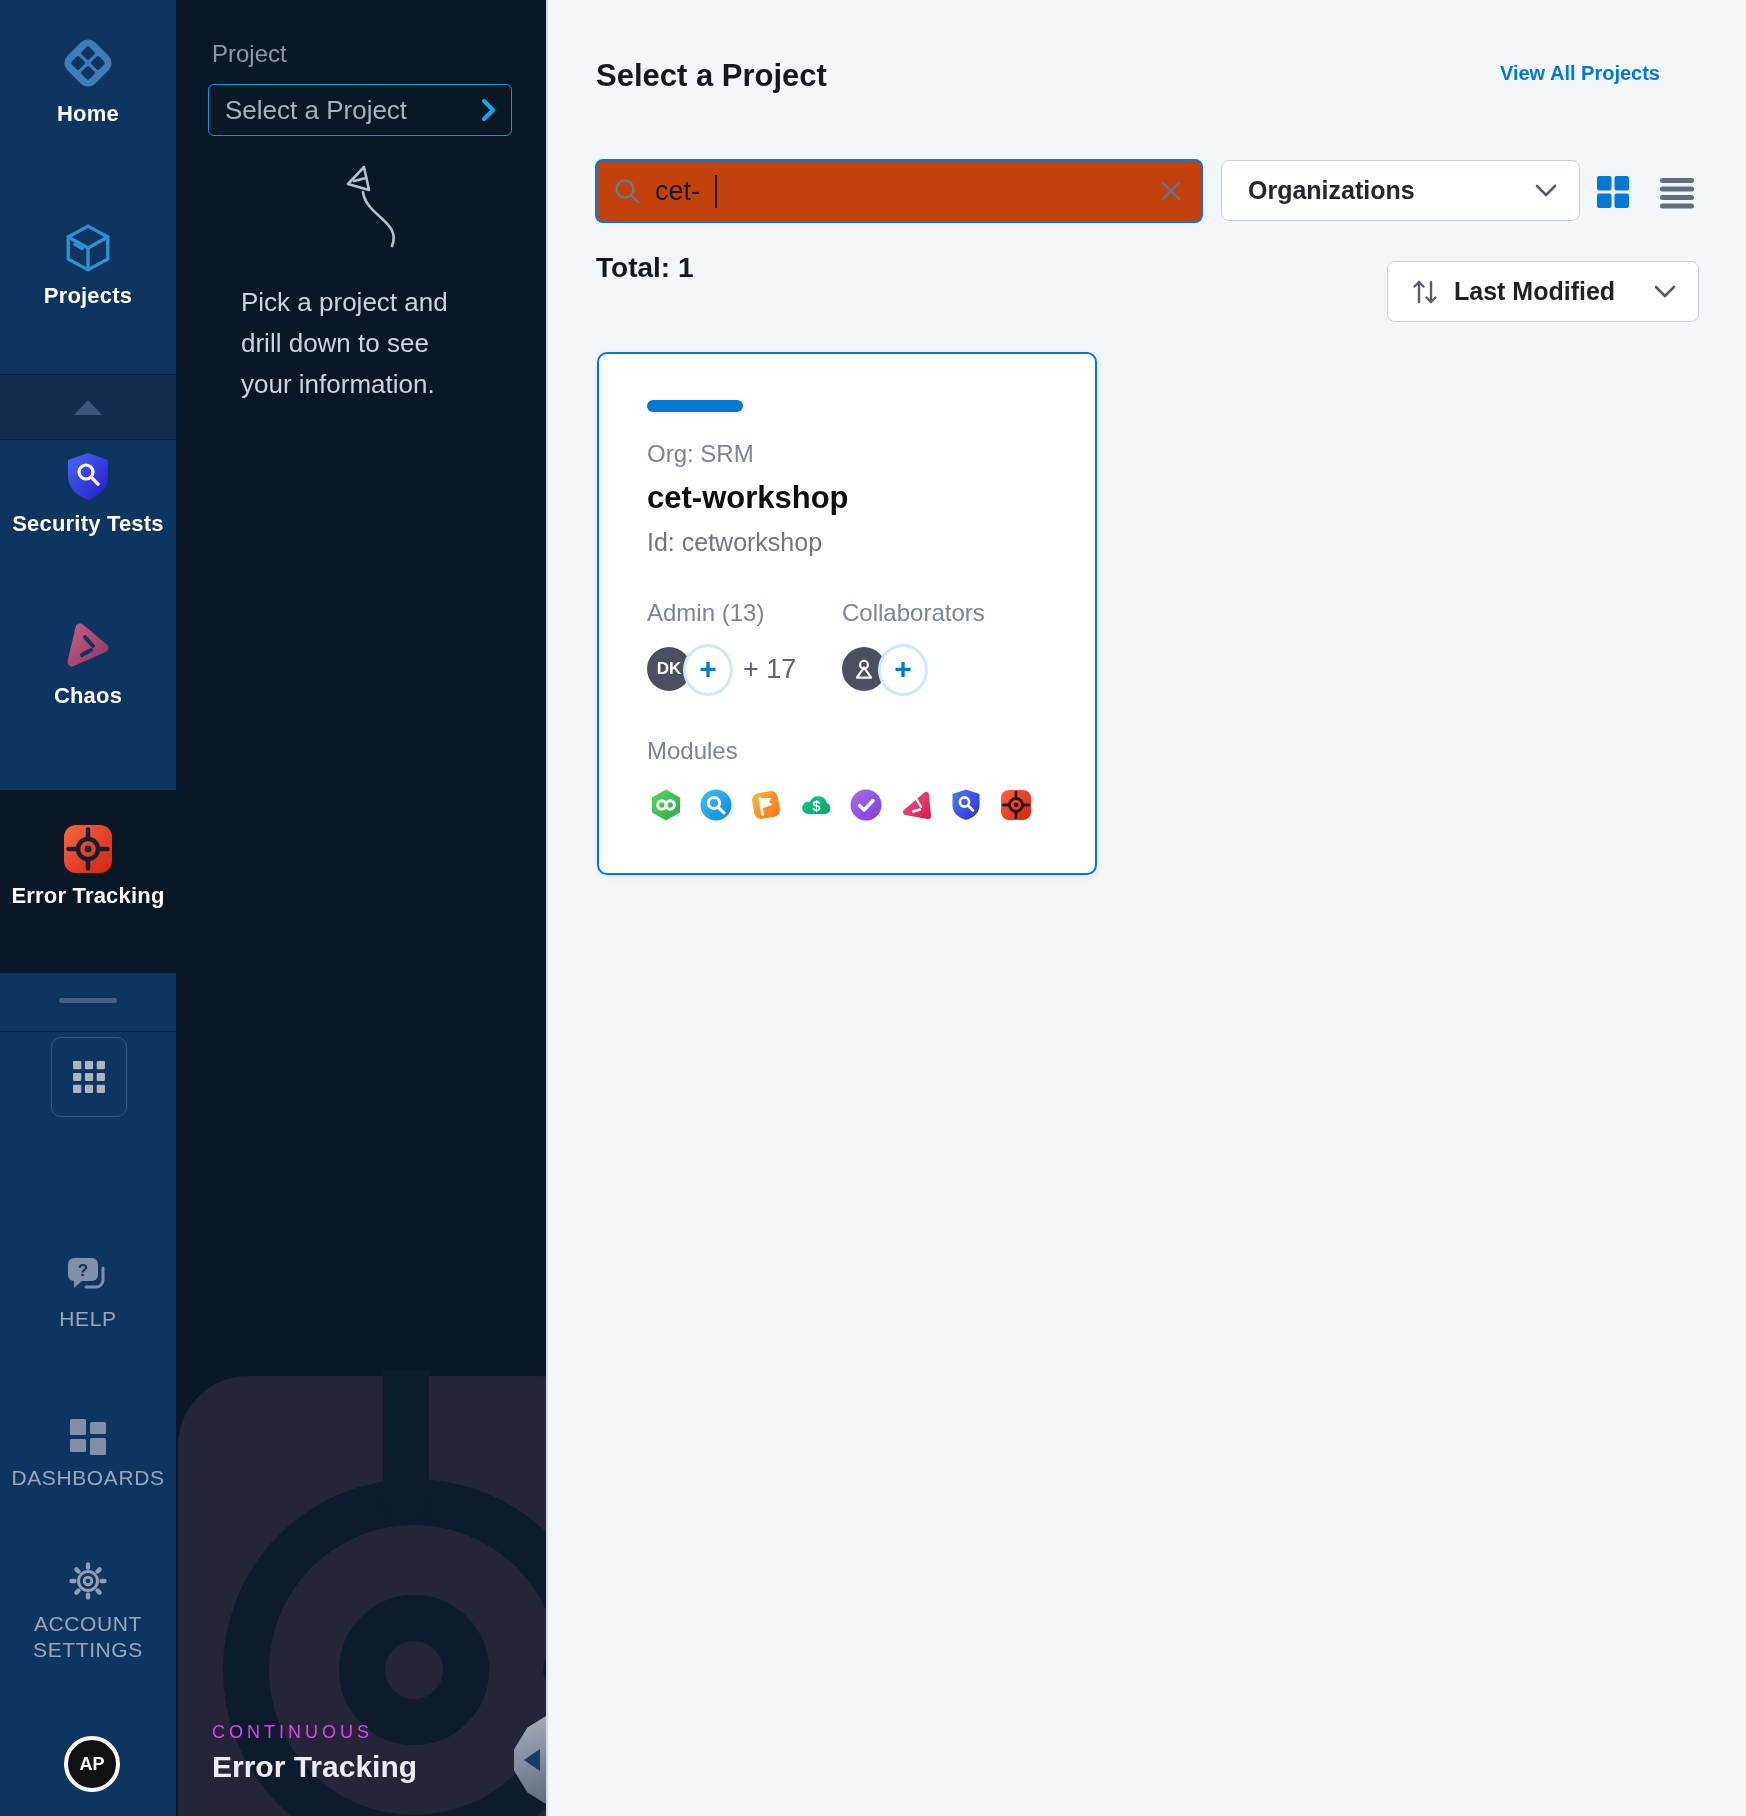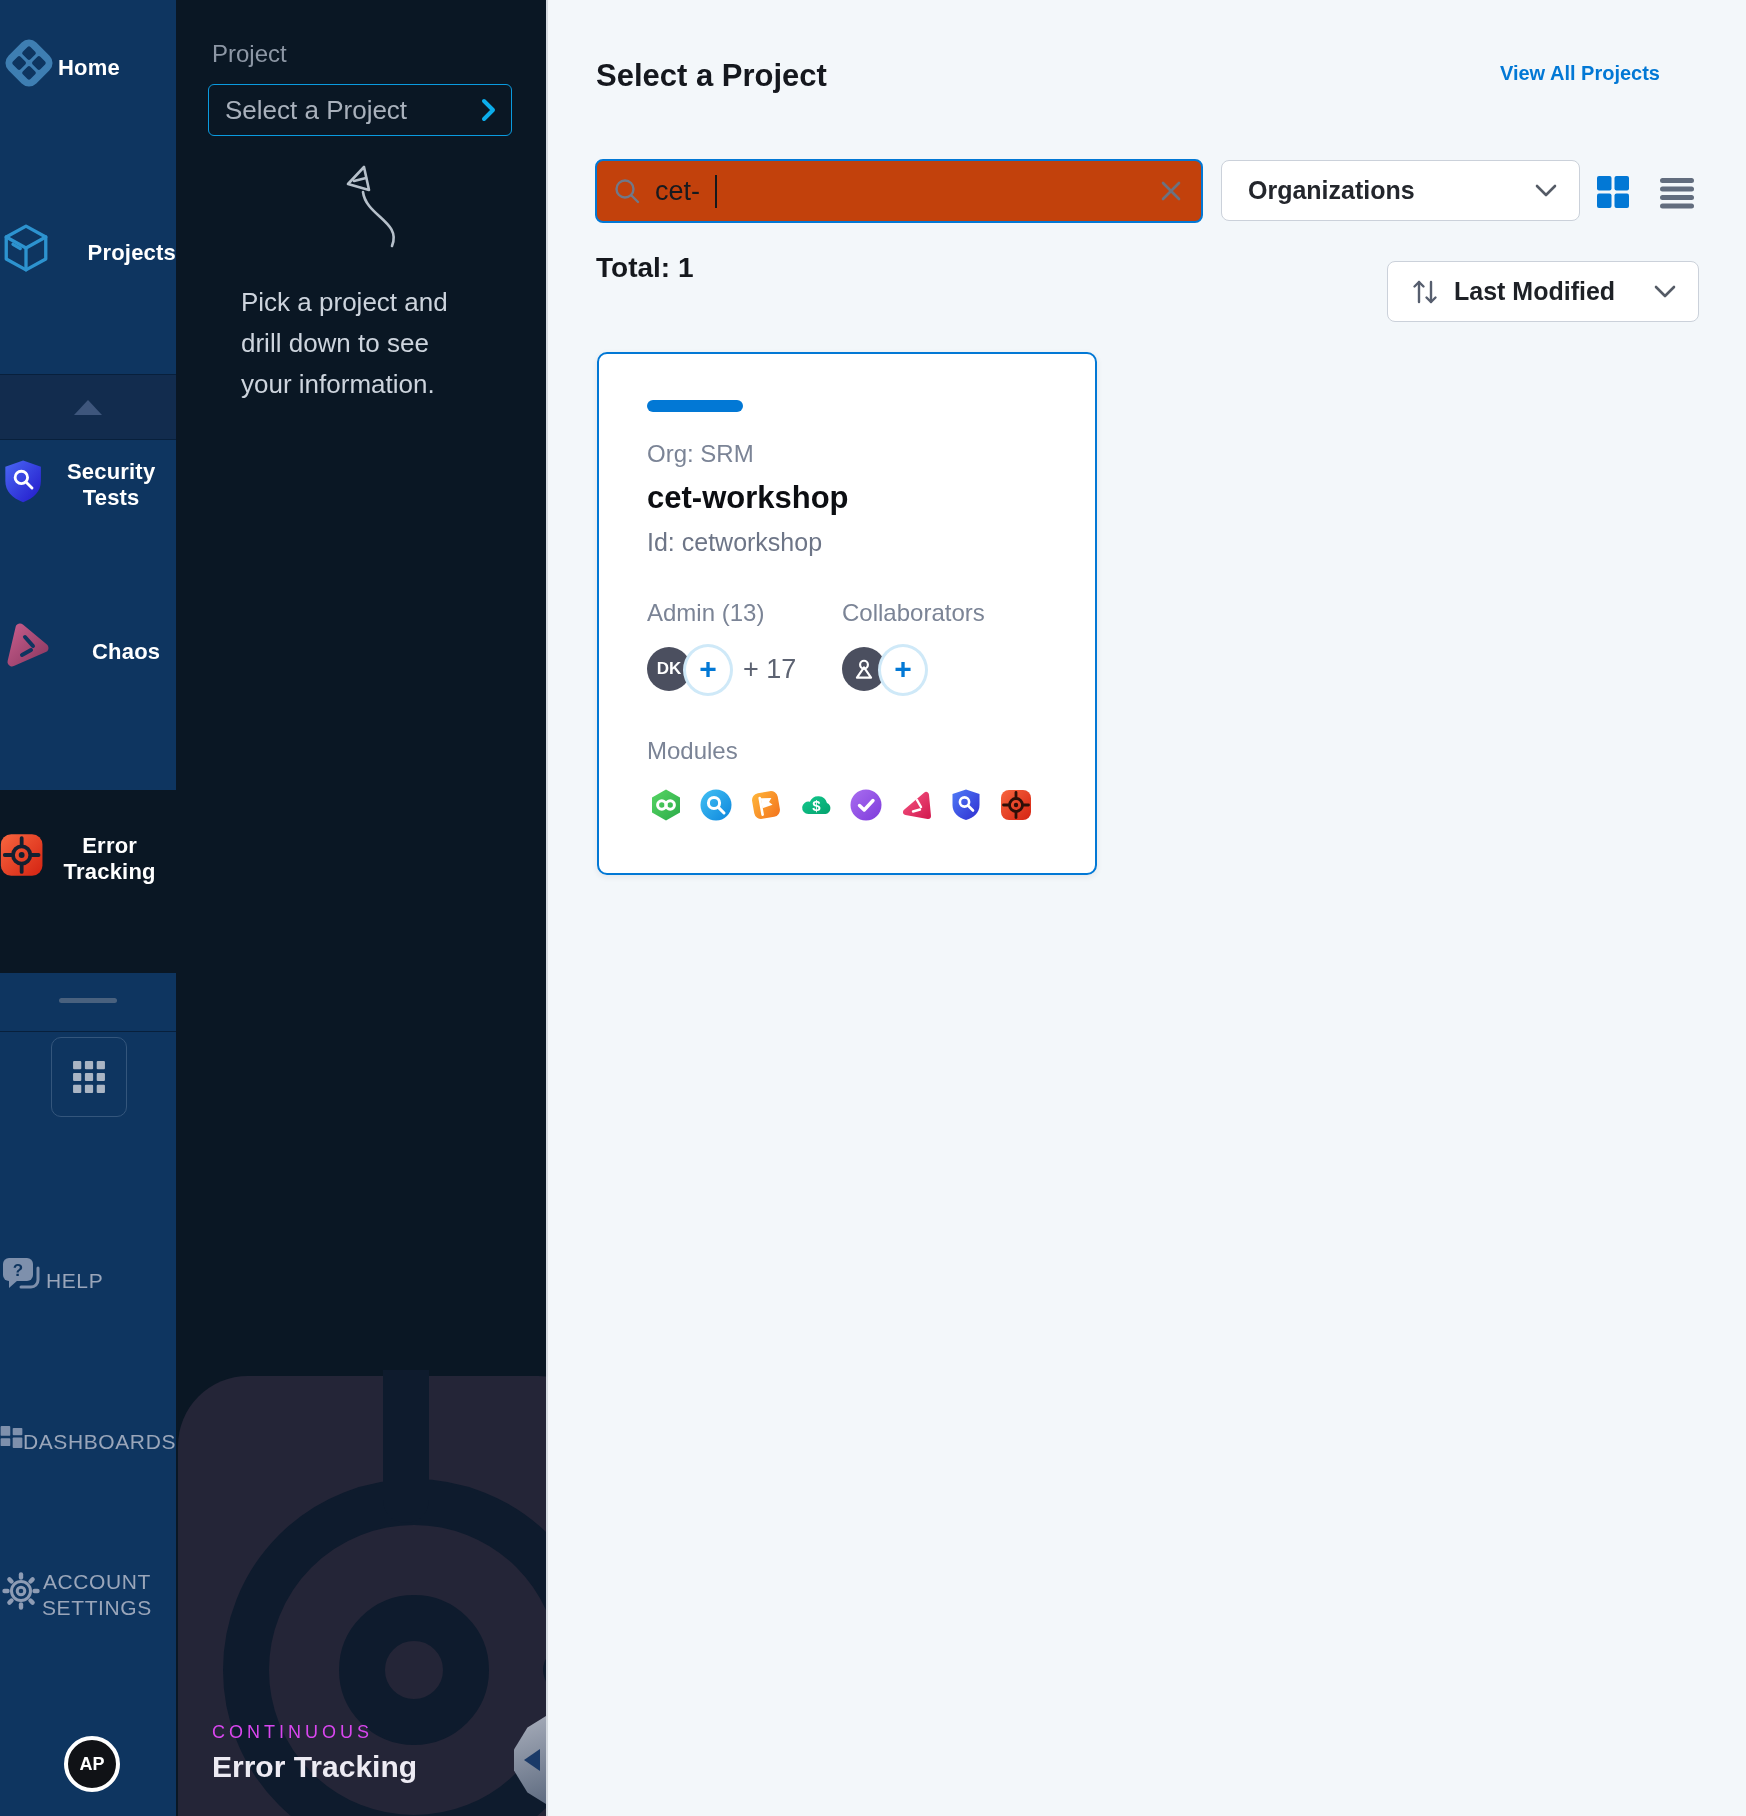--- a/index.html
+++ b/index.html
@@ -1,20 +1,20 @@
 <!DOCTYPE html>
 <html><head>
 <meta charset="utf-8">
 <style>
   html,body{margin:0;padding:0;background:#e8ecef;font-family:"Liberation Sans",sans-serif;}
   .stage{position:relative;width:1746px;height:1816px;overflow:hidden;background:#f3f7fa;}
 
   
   .rail{position:absolute;left:0;top:0;width:176px;height:1816px;background:#0e3560;z-index:3;}
-  .rail-item{position:absolute;left:0;width:176px;display:flex;flex-direction:row;align-items:center;cursor:pointer;}
+  .rail-item{position:absolute;left:0;width:176px;display:flex;flex-direction:column;align-items:center;cursor:pointer;}
   .rail-item .lbl{margin-top:9px;color:#ffffff;font-size:22px;font-weight:600;letter-spacing:.2px;text-align:center;line-height:26px;}
   .muted .lbl{color:#9aa6ba;font-size:21px;font-weight:500;letter-spacing:.6px;}
   .band{position:absolute;left:0;top:374px;width:176px;height:64px;background:#122c4e;border-top:1px solid #08203c;border-bottom:1px solid #08203c;display:flex;align-items:center;justify-content:center;cursor:pointer;}
   .tri-up{width:0;height:0;border-left:14px solid transparent;border-right:14px solid transparent;border-bottom:15px solid #3e567c;}
   .selected-block{position:absolute;left:0;top:790px;width:176px;height:183px;background:#0a1724;}
   .dash-divider{position:absolute;left:59px;top:998px;width:58px;height:5px;border-radius:3px;background:#49617e;}
   .rail-line{position:absolute;left:0;top:1031px;width:176px;height:1px;background:#08203c;}
   .grid-btn{position:absolute;left:51px;top:1037px;width:74px;height:78px;border:1.5px solid #34567c;border-radius:10px;display:flex;align-items:center;justify-content:center;cursor:pointer;}
   .avatar-ap{position:absolute;left:64px;top:1736px;width:48px;height:48px;border-radius:50%;background:#101216;border:4px solid #ffffff;color:#fff;font-size:18px;font-weight:700;display:flex;align-items:center;justify-content:center;cursor:pointer;}
 
@@ -151,21 +151,21 @@
 
     <div class="rail-item" style="top:450px;">
       <svg width="54" height="52" viewBox="0 0 52 52">
         <path d="M26 3 L46 10 V26 C46 38 38 45 26 50 C14 45 6 38 6 26 V10 Z" fill="url(#gShield)"></path>
         <circle cx="24" cy="22" r="7" fill="none" stroke="#fff" stroke-width="3.2"></circle>
         <line x1="29.5" y1="27.5" x2="36" y2="34" stroke="#fff" stroke-width="3.2" stroke-linecap="round"></line>
       </svg>
       <div class="lbl">Security Tests</div>
     </div>
 
-    <div class="rail-item" style="top:620px;gap:36px;">
+    <div class="rail-item" style="top:620px;">
       <svg width="56" height="54" viewBox="0 0 56 54">
         <path d="M12 42 L44 28 L20 8 Z" fill="url(#gChaos)" stroke="url(#gChaos)" stroke-width="9" stroke-linejoin="round"></path>
         <path d="M25 17 L33 26" stroke="#0e3560" stroke-width="4" stroke-linecap="round"></path>
         <path d="M22 35 L31 30" stroke="#0e3560" stroke-width="4" stroke-linecap="round"></path>
       </svg>
       <div class="lbl">Chaos</div>
     </div>
 
     <div class="selected-block">
       <div class="rail-item" style="top:34px;position:relative;left:0;">

